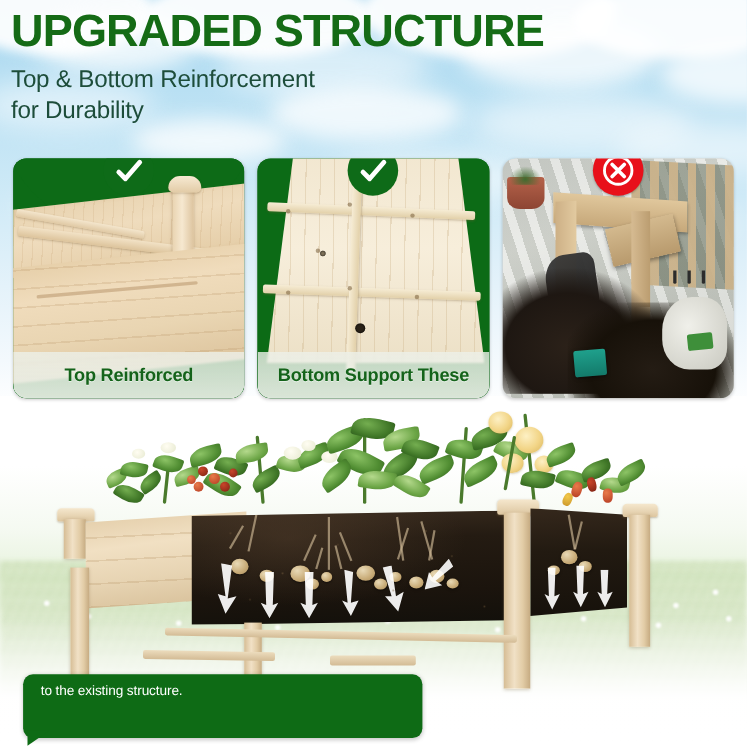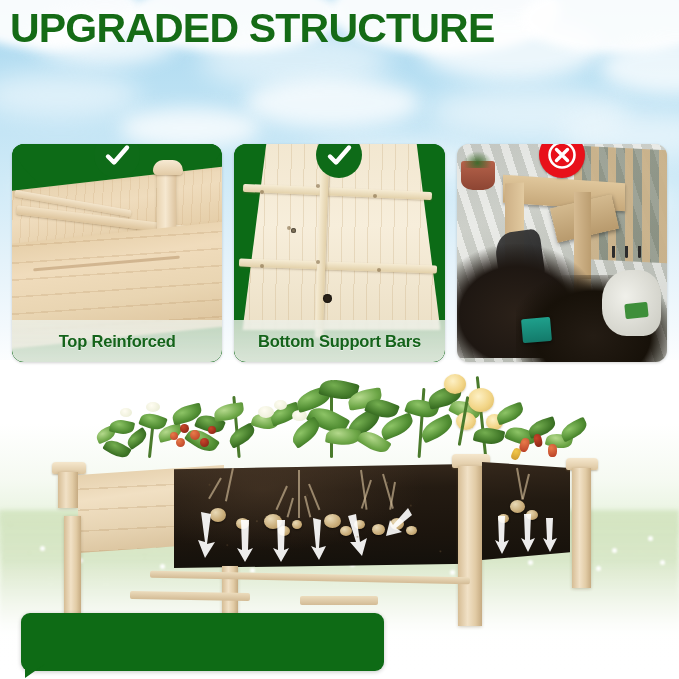--- a/index.html
+++ b/index.html
@@ -450,20 +450,24 @@
     <div class="wildflower" style="left:250px; top:208px;"></div>
     <div class="wildflower" style="left:300px; top:186px;"></div>
     <div class="wildflower" style="left:350px; top:202px;"></div>
     <div class="wildflower" style="left:400px; top:192px;"></div>
     <div class="wildflower" style="left:450px; top:210px;"></div>
     <div class="meadow-fade"></div>
   </div>
 
   <div class="header">
     <div class="title" style="color:#156b16">UPGRADED STRUCTURE</div>
+    <div class="subtitle" style="color:#1d4d3a">
+      <div>Top &amp; Bottom Reinforcement</div>
+      <div>for Durability</div>
+    </div>
   </div>
 
   <div class="panels">
 
     <div class="panel">
       <div class="panel-photo">
         <div class="p1">
           <div class="arc"></div>
           <div class="boxtop"></div>
           <div class="crossbar2"></div>
@@ -505,21 +509,21 @@
           <div class="hole" style="left:42%; top:150px;"></div>
           <div class="hole" style="left:27%; top:84px; width:5px; height:5px; background:rgba(90,72,44,.7);"></div>
         </div>
       </div>
       <div class="badge check">
         <svg width="28" height="28" viewBox="0 0 28 28" aria-hidden="true">
           <path d="M5 15.5 L11 21.5 L24 6.5" fill="none" stroke="#ffffff" stroke-width="4.4" stroke-linecap="round" stroke-linejoin="round"></path>
         </svg>
       </div>
       <div class="caption">
-        <span style="color:#14631a">Bottom Support Bars</span>
+        <span style="color:#14631a">Bottom Support These</span>
       </div>
     </div>
 
     <div class="panel photo-panel" style="background:#d9dbd6">
       <div class="panel-photo">
         <div class="p3">
           <div class="deckfloor"></div>
           <div class="pot"></div>
           <div class="pot-plant"></div>
           <div class="railing"></div>
@@ -718,15 +722,16 @@
       <div class="leg-post" style="left:222px; top:200px; width:16px; height:80px;"></div>
 
       <div class="rail" style="left:130px; top:226px; width:120px; height:8px; transform:rotate(1deg);"></div>
       <div class="rail" style="left:300px; top:230px; width:78px; height:9px;"></div>
       <div class="rail" style="left:150px; top:208px; width:320px; height:7px; transform:rotate(1.2deg);"></div>
     </div>
 
   </div>
 
   <div class="callout">
+    <p class="ln2">to the existing structure.</p>
   </div>
 
 </div>
 
 </body></html>

